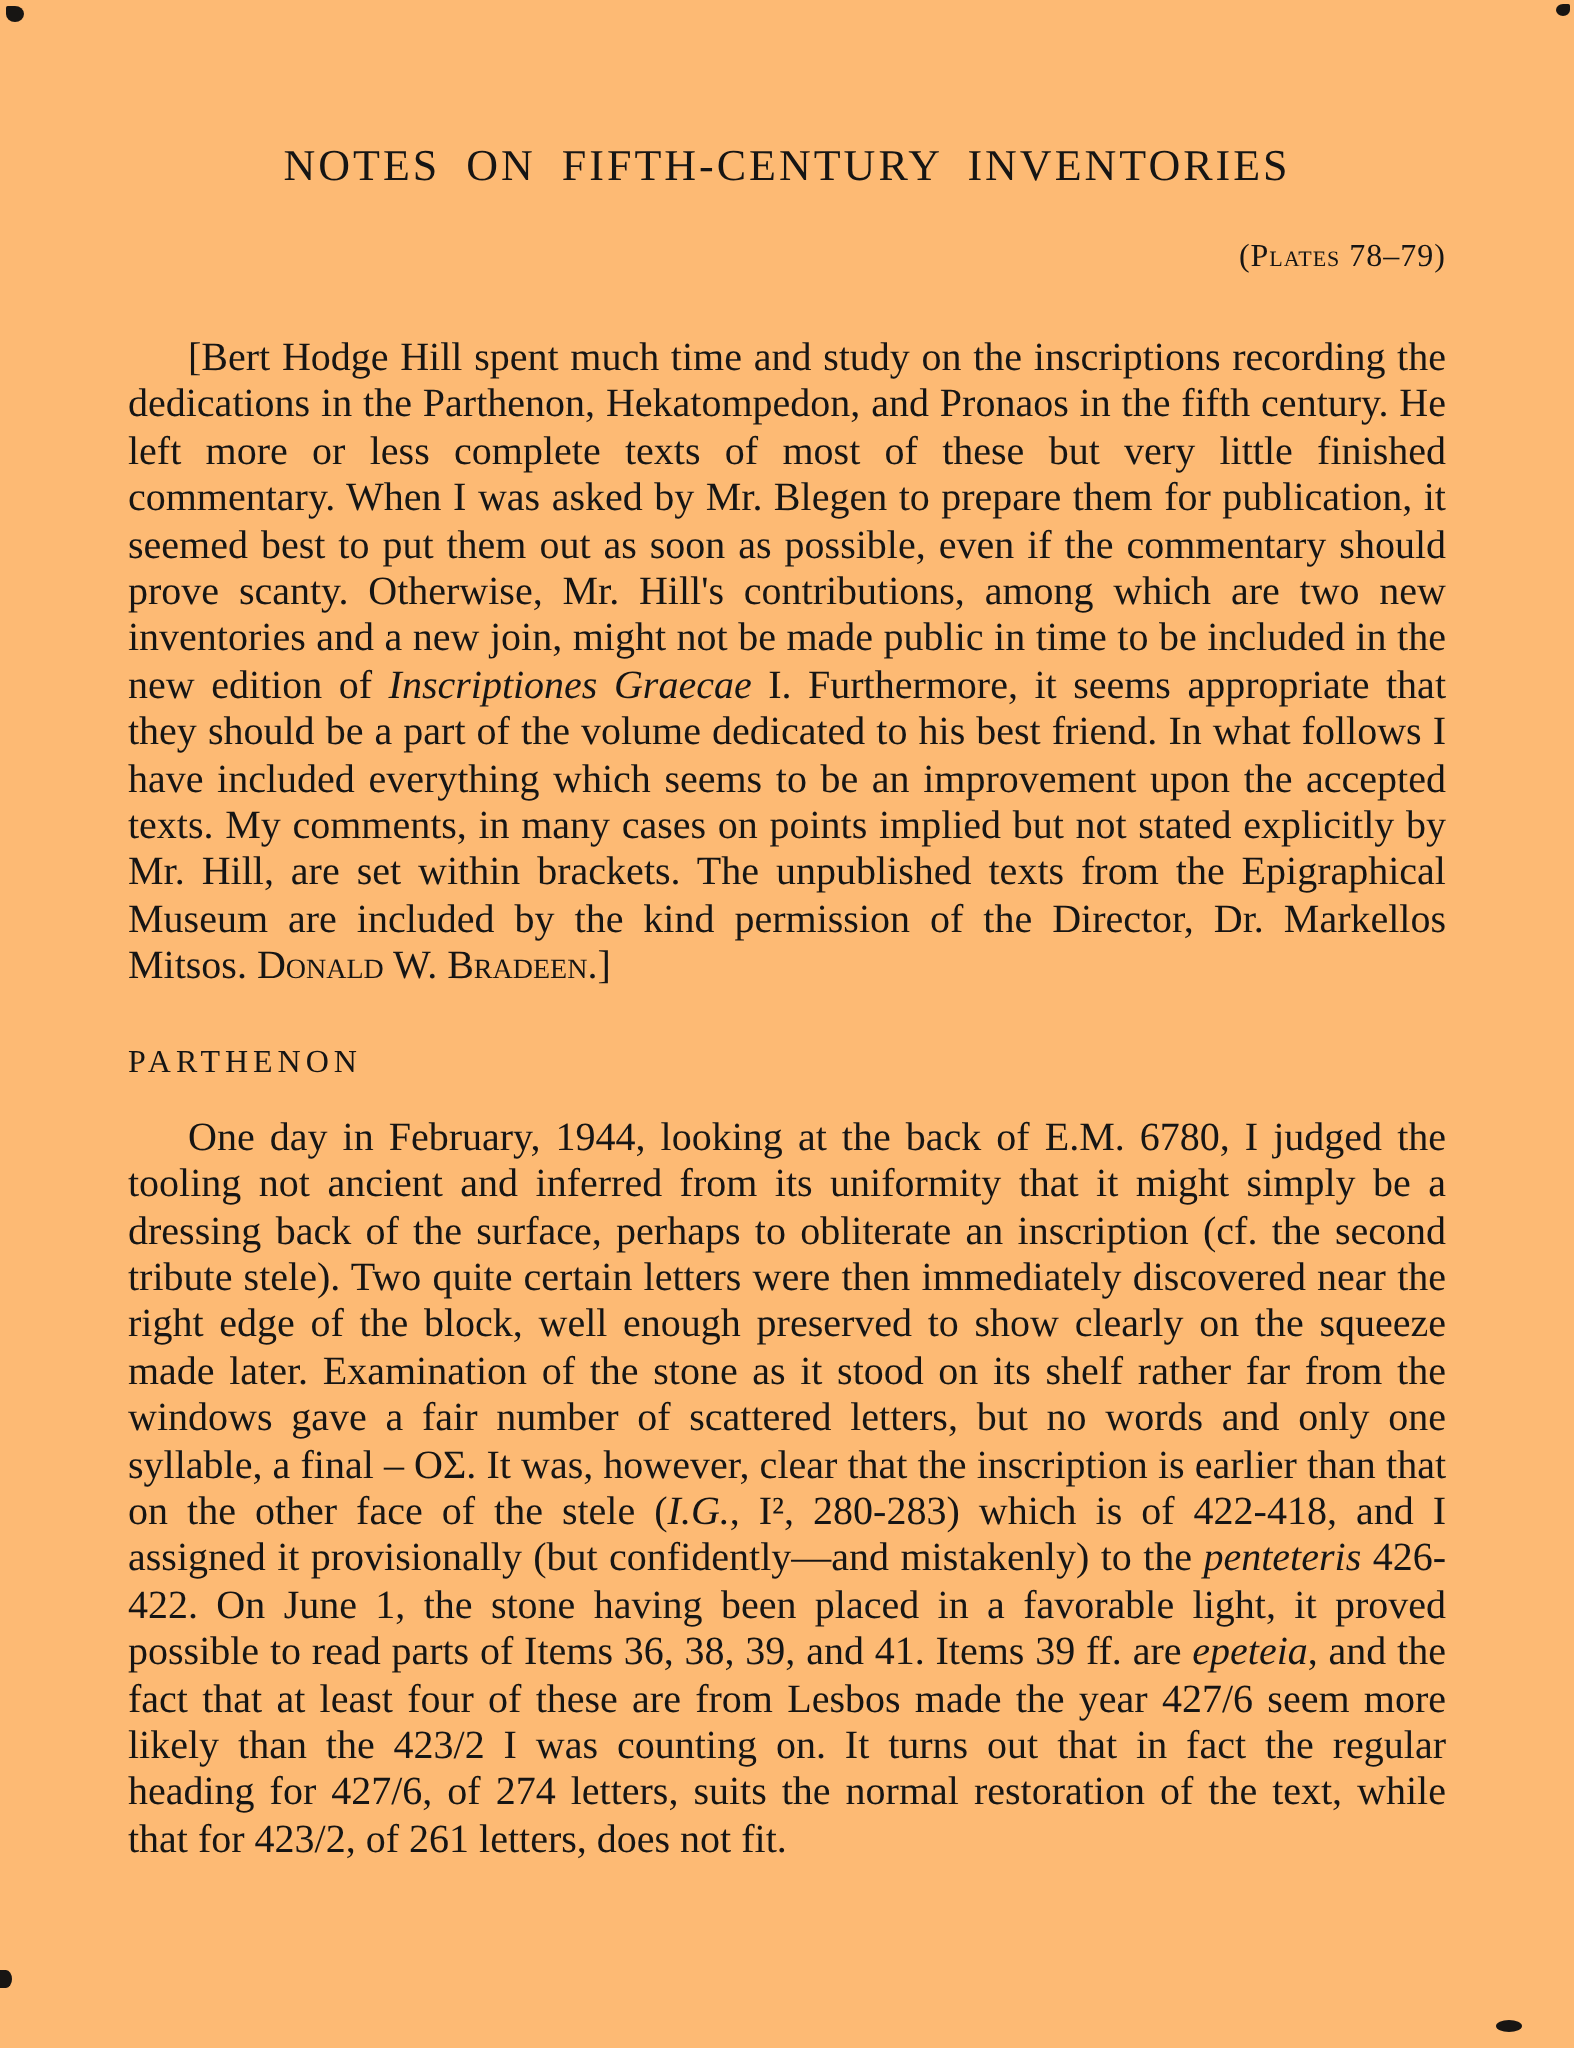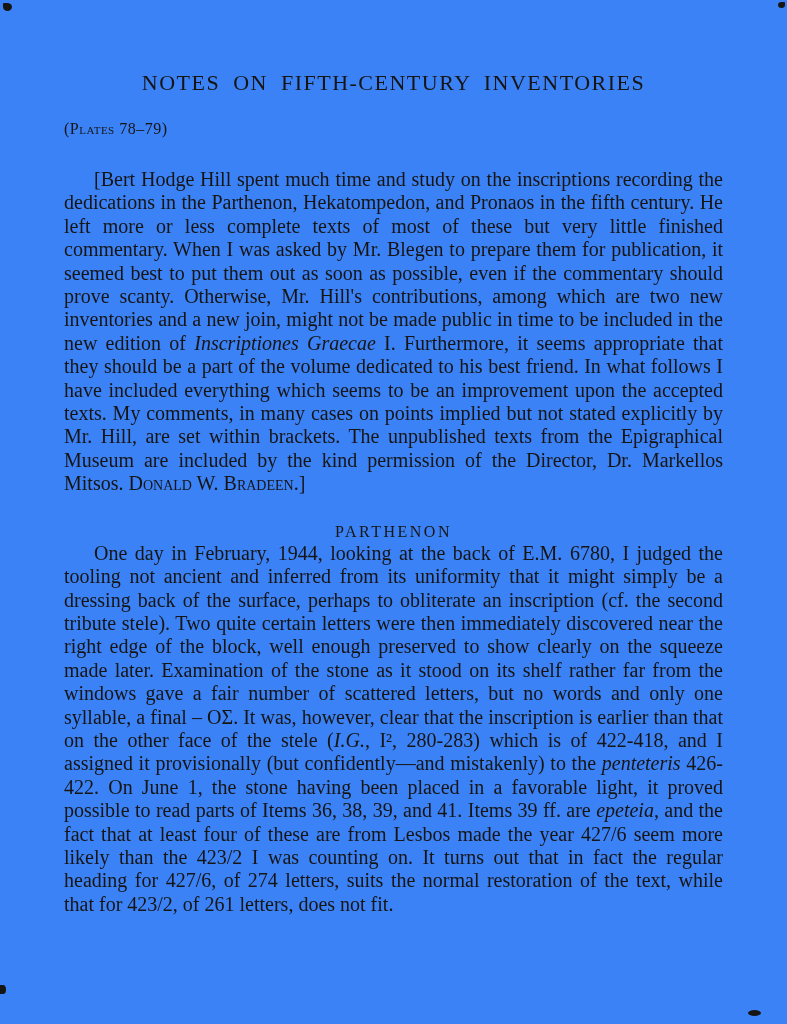--- a/index.html
+++ b/index.html
@@ -5,21 +5,21 @@
   html, body {
     margin: 0;
     padding: 0;
     background: #e8e6e1;
   }
   .page {
     position: relative;
     width: 787px;
     height: 1024px;
     margin: 0 auto;
-    background: #3b82f6;
+    background: #fdba74;
     color: #161514;
     font-family: "Liberation Serif", "DejaVu Serif", serif;
     overflow: hidden;
     box-sizing: border-box;
   }
   .content {
     position: relative;
     width: 659px;
     margin: 0 auto;
     padding-top: 70px;
@@ -27,41 +27,41 @@
   .title {
     text-align: center;
     font-size: 22px;
     letter-spacing: 1.5px;
     word-spacing: 6px;
     font-weight: 400;
     margin: 0 0 24px 0;
     white-space: nowrap;
   }
   .subtitle {
-    text-align: left;
+    text-align: right;
     font-size: 16px;
     font-variant: small-caps;
     letter-spacing: 0.5px;
     margin: 0 0 30px 0;
   }
   .body-text {
     font-size: 20px;
     line-height: 23.4px;
     text-align: justify;
     margin: 0;
   }
   .indent {
     text-indent: 30px;
   }
   .section-heading {
-    text-align: center;
+    text-align: left;
     font-size: 16px;
     letter-spacing: 2.5px;
     font-weight: 400;
-    margin: 27px 0 1px 0;
+    margin: 27px 0 17px 0;
   }
   .item-heading {
     font-size: 16.2px;
     line-height: 23.4px;
     text-align: left;
     margin: 0 0 4px 0;
   }
   .italic { font-style: italic; }
   .smallcaps { font-variant: small-caps; }
   .artifact {

